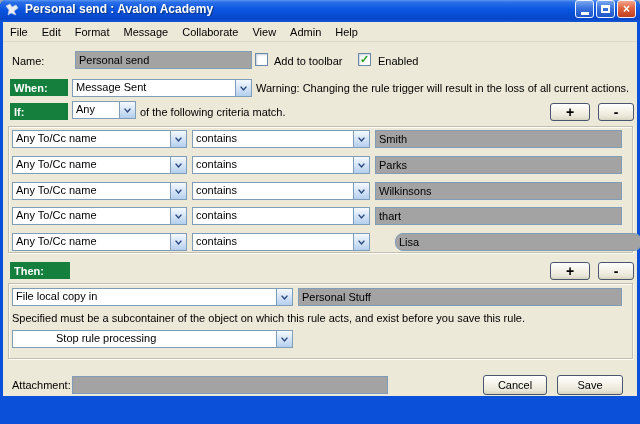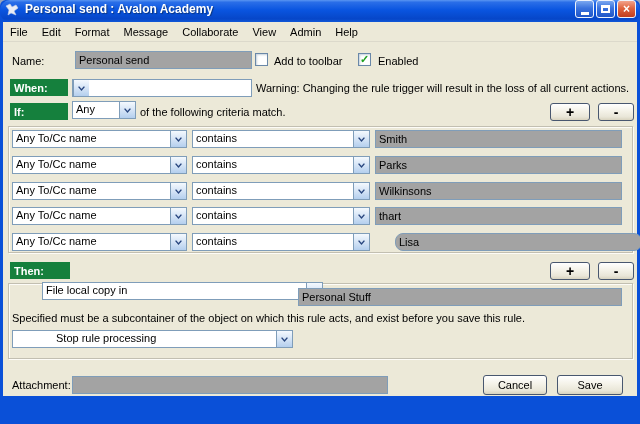--- a/index.html
+++ b/index.html
@@ -8,21 +8,21 @@
 
   .window {
     position:relative; width:640px; height:424px;
     background:#0a50d8; border-radius:6px 6px 0 0; overflow:hidden;
   }
 
   
   .titlebar {
     position:absolute; left:0; top:0; width:640px; height:22px;
     background:linear-gradient(180deg,#5a96f2 0%,#2a6ee8 10%,#0a55e0 45%,#0646c8 86%,#1158d8 100%);
-    display:flex; align-items:center; padding:0 4px 4px 5px;border-radius:10px;
+    display:flex; align-items:center; padding:0 4px 4px 5px;
   }
   .title-text {
     color:#fff; font-weight:bold; font-size:12px; margin-left:5px; flex:1;
     text-shadow:1px 1px 1px #0a3580; white-space:nowrap; overflow:hidden;
   }
   .app-icon { width:15px; height:14px; display:inline-flex; align-items:center; }
   .win-controls { display:flex; gap:2px; }
   .wbtn {
     width:19px; height:18px; border:1px solid #eef3fc; border-radius:3px;
     display:flex; align-items:center; justify-content:center; color:#fff; cursor:default;
@@ -148,20 +148,21 @@
 
     <span class="lbl" style="left:9px;top:33px;">Name:</span>
     <div class="tfield" style="left:72px;top:29px;width:177px;">Personal send</div>
     <span class="cbox" style="left:252px;top:31px;"></span>
     <span class="lbl" style="left:271px;top:33px;">Add to toolbar</span>
     <span class="cbox" style="left:355px;top:31px;">✓</span>
     <span class="lbl" style="left:375px;top:33px;">Enabled</span>
 
     <span class="section-chip" style="left:7px;top:57px;width:58px;">When:</span>
     <div class="combo" style="left:69px;top:57px;width:180px;">
+      <span class="combo-txt">Message Sent</span>
       <span class="combo-btn">
           <svg width="7" height="5" viewBox="0 0 7 5">
             <path d="M0.6 0.6 L3.5 3.9 L6.4 0.6" fill="none" stroke="#27457e" stroke-width="1.4"></path>
           </svg>
         </span>
     </div>
     <span class="lbl" style="left:253px;top:60px;">Warning:  Changing the rule trigger will result in the loss of all current actions.</span>
 
     <span class="section-chip" style="left:7px;top:81px;width:58px;">If:</span>
     <div class="combo" style="left:69px;top:79px;width:64px;">
@@ -266,21 +267,21 @@
           </svg>
         </span>
     </div>
     <div class="tfield" style="left:392px;top:211px;width:247px;border-radius:8px;">Lisa</div>
 
     <span class="section-chip" style="left:7px;top:240px;width:60px;">Then:</span>
     <button class="xp-btn pm" style="left:547px;top:240px;width:40px;height:18px;">+</button>
     <button class="xp-btn pm" style="left:595px;top:240px;width:36px;height:18px;">-</button>
 
     <div class="groupbox" style="left:5px;top:261px;width:625px;height:76px;"></div>
-    <div class="combo" style="left:9px;top:260px;width:281px;margin-left:30px;">
+    <div class="combo" style="left:9px;top:266px;width:281px;">
       <span class="combo-txt">File local copy in</span>
       <span class="combo-btn">
           <svg width="7" height="5" viewBox="0 0 7 5">
             <path d="M0.6 0.6 L3.5 3.9 L6.4 0.6" fill="none" stroke="#27457e" stroke-width="1.4"></path>
           </svg>
         </span>
     </div>
     <div class="tfield" style="left:295px;top:266px;width:324px;">Personal Stuff</div>
     <span class="lbl" style="left:9px;top:290px;">Specified must be a subcontainer of the object on which this rule acts, and  exist before you save this rule.</span>
     <div class="combo" style="left:9px;top:308px;width:281px;padding-left:40px;">

